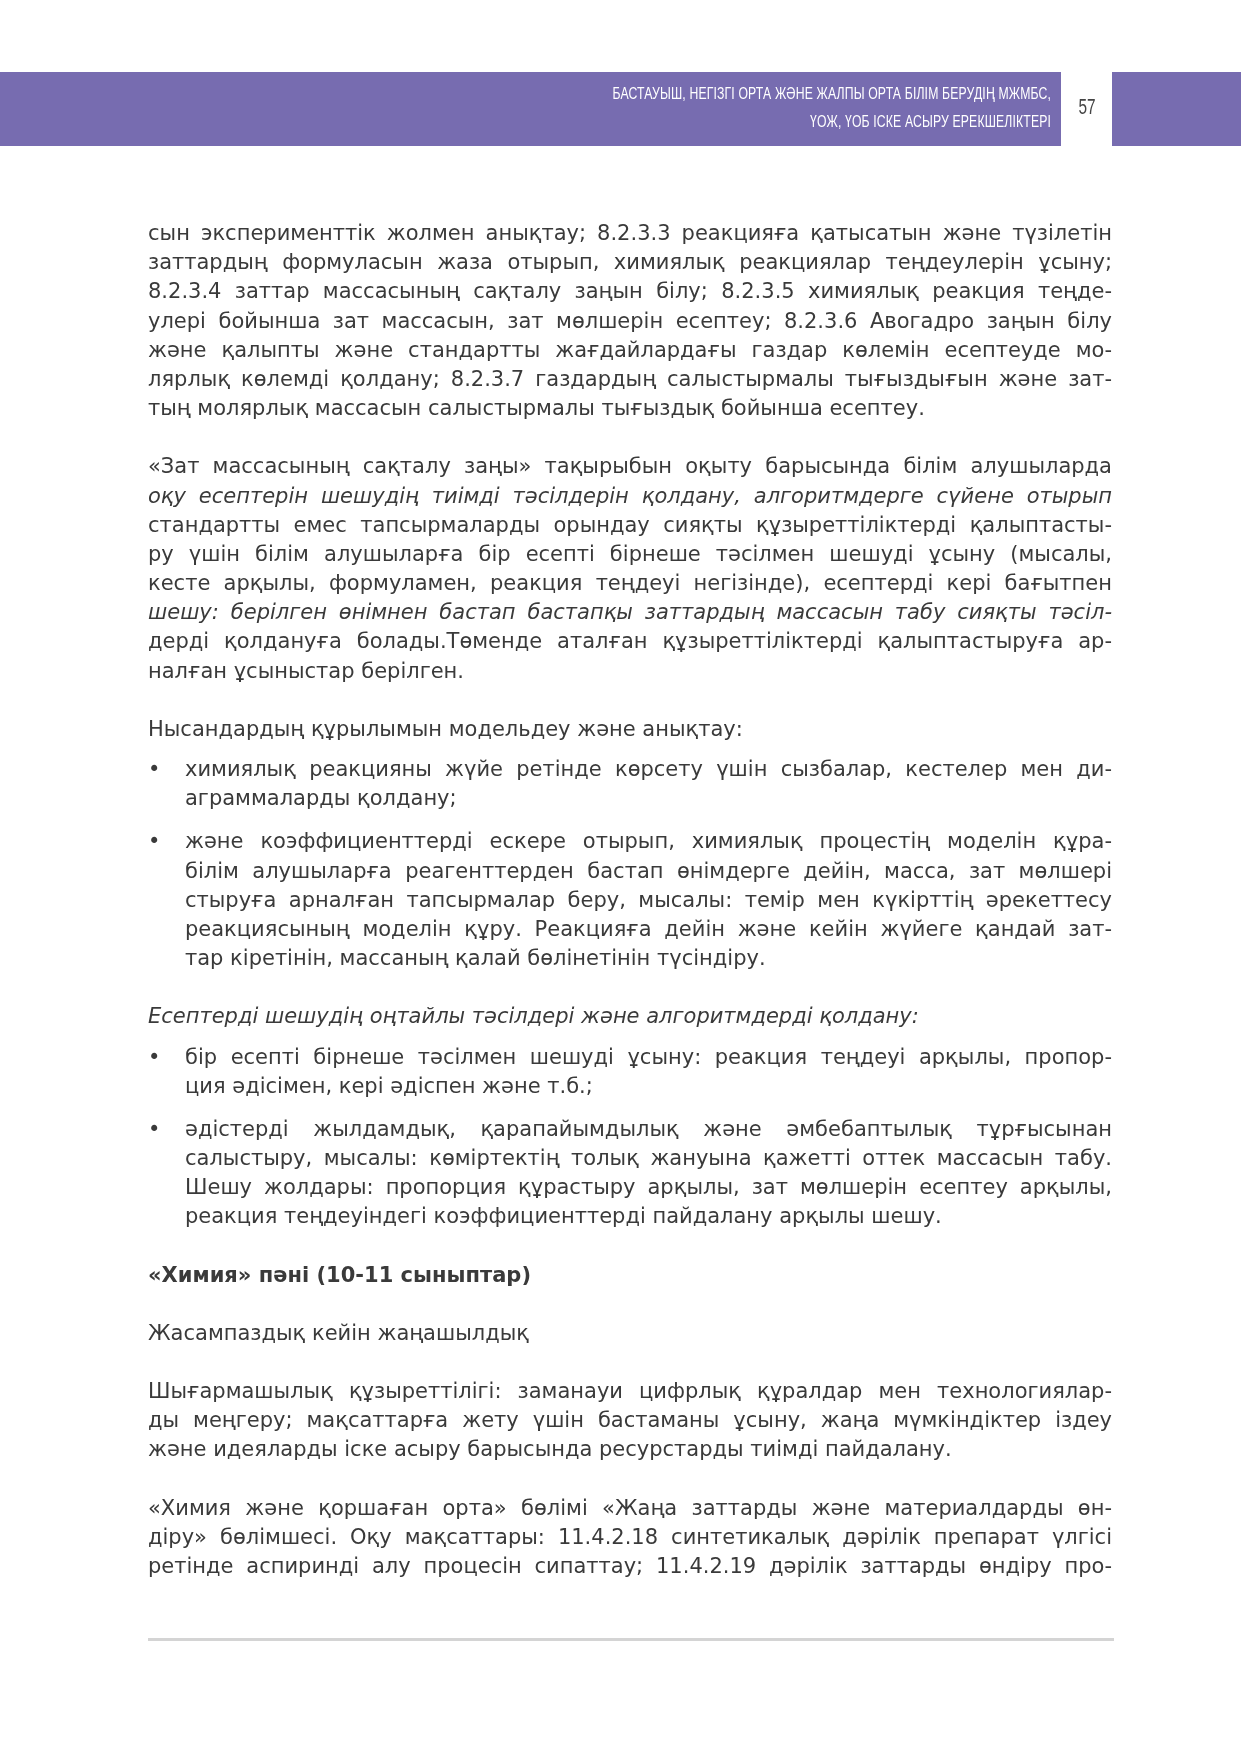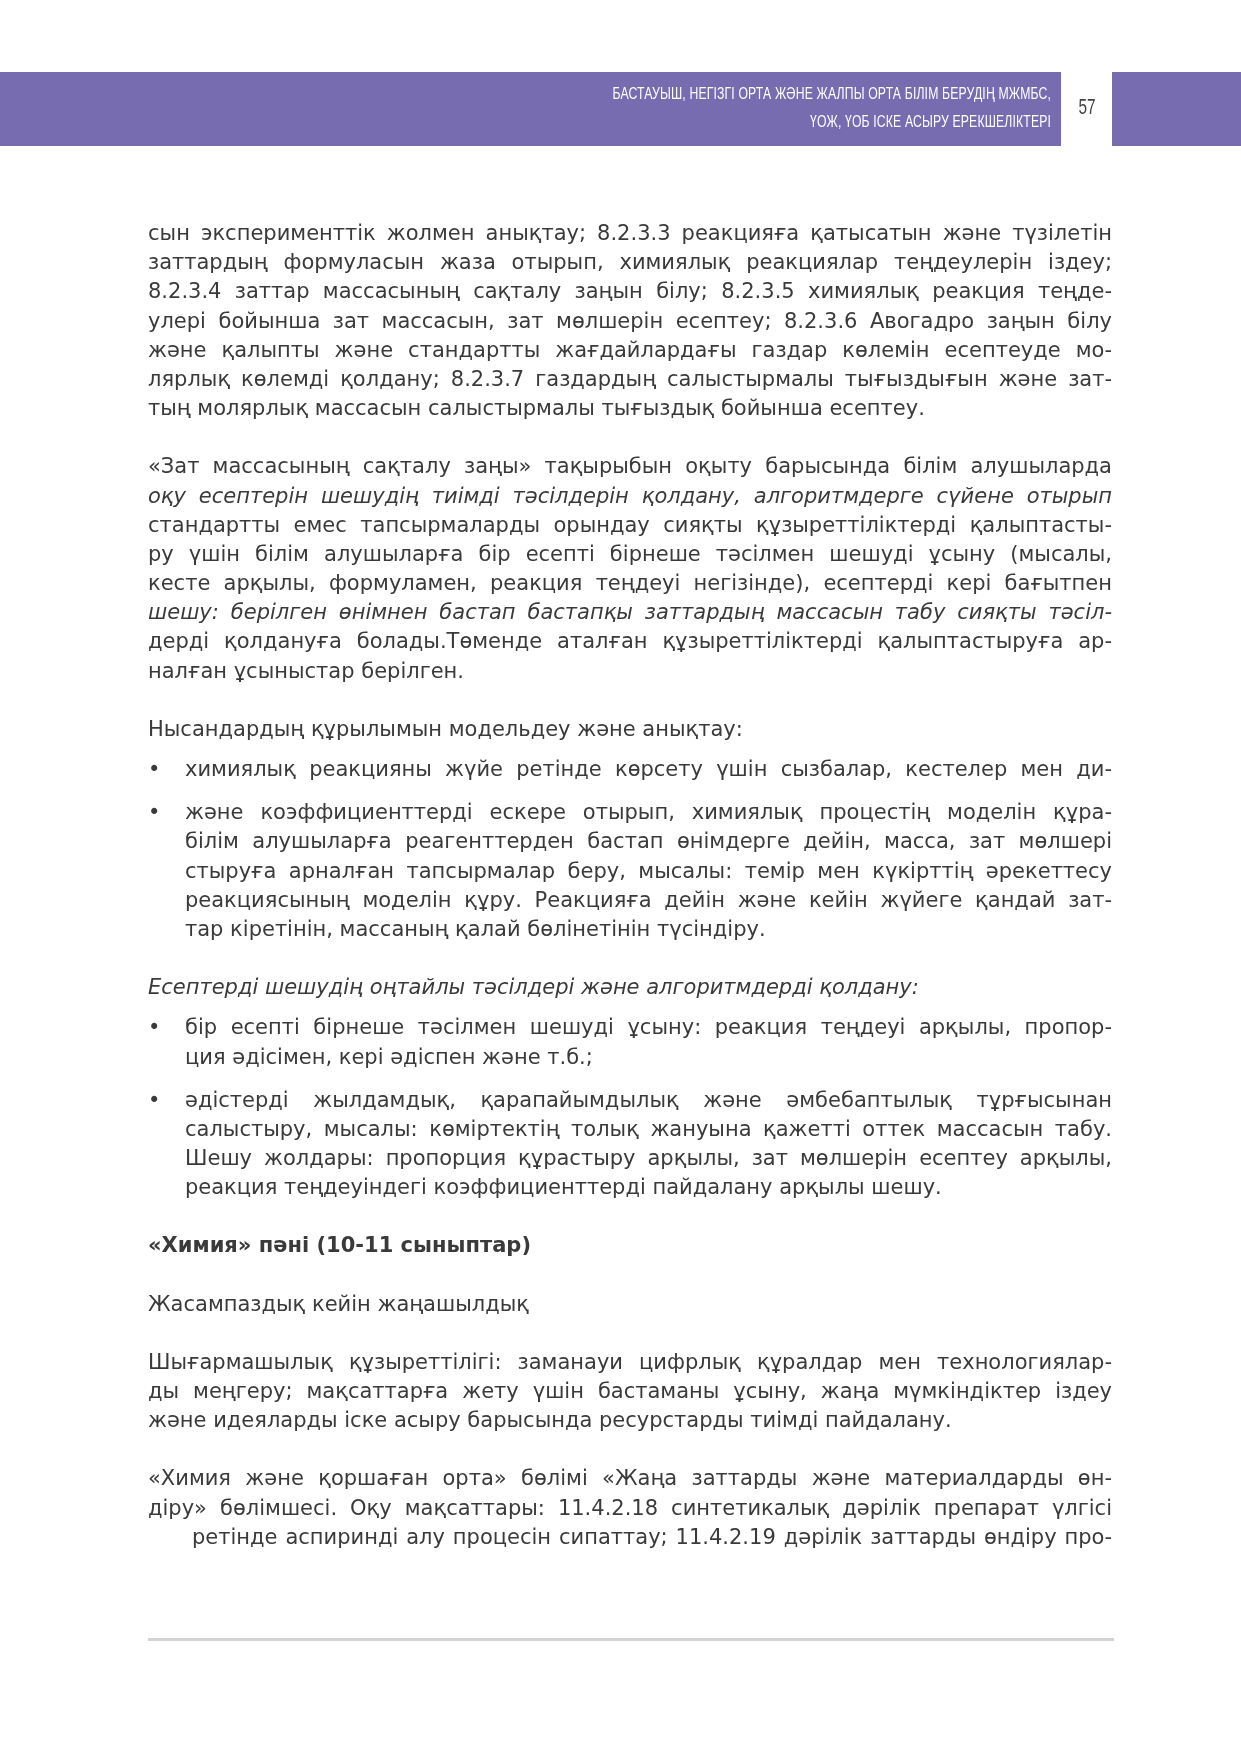--- a/index.html
+++ b/index.html
@@ -33,21 +33,21 @@
   <div>БАСТАУЫШ, НЕГІЗГІ ОРТА ЖӘНЕ ЖАЛПЫ ОРТА БІЛІМ БЕРУДІҢ МЖМБС,</div>
   <div>ҮОЖ, ҮОБ ІСКЕ АСЫРУ ЕРЕКШЕЛІКТЕРІ</div>
 </div>
 <div class="page-num">57</div>
 <div class="hdr-block"></div>
 
 <div class="content">
 
   <div class="para">
     <span class="ln" style="white-space: nowrap;">сын эксперименттік жолмен анықтау; 8.2.3.3 реакцияға қатысатын және түзілетін</span>
-    <span class="ln" style="white-space: nowrap;">заттардың формуласын жаза отырып, химиялық реакциялар теңдеулерін іздеу;</span>
+    <span class="ln" style="white-space: nowrap;">заттардың формуласын жаза отырып, химиялық реакциялар теңдеулерін ұсыну;</span>
     <span class="ln" style="white-space: nowrap;">8.2.3.4 заттар массасының сақталу заңын білу;  8.2.3.5 химиялық реакция теңде-</span>
     <span class="ln" style="white-space: nowrap;">улері бойынша зат массасын, зат мөлшерін есептеу; 8.2.3.6 Авогадро заңын білу</span>
     <span class="ln" style="white-space: nowrap;">және қалыпты және стандартты жағдайлардағы газдар көлемін есептеуде мо-</span>
     <span class="ln" style="white-space: nowrap;">лярлық көлемді қолдану; 8.2.3.7 газдардың салыстырмалы тығыздығын және зат-</span>
     <span class="ln last" style="white-space: nowrap;">тың молярлық массасын салыстырмалы тығыздық бойынша есептеу.</span>
   </div>
 
   <div class="para">
     <span class="ln" style="white-space: nowrap;">«Зат массасының сақталу заңы» тақырыбын оқыту барысында білім алушыларда</span>
     <span class="ln" style="white-space: nowrap; font-style: italic;">оқу есептерін шешудің тиімді тәсілдерін қолдану, алгоритмдерге сүйене отырып</span>
@@ -60,20 +60,21 @@
   </div>
 
   <div class="para tight">
     <span class="ln last" style="white-space: nowrap;">Нысандардың құрылымын модельдеу және анықтау:</span>
   </div>
 
   <div>
     <div class="item">
       <span class="bullet">•</span>
       <span class="ln" style="white-space: nowrap;">химиялық реакцияны жүйе ретінде көрсету үшін сызбалар, кестелер мен ди-</span>
+      <span class="ln last" style="white-space: nowrap;">аграммаларды қолдану;</span>
     </div>
     <div class="item" style="margin-bottom:29px;">
       <span class="bullet">•</span>
       <span class="ln" style="white-space: nowrap;">және коэффициенттерді ескере отырып, химиялық процестің моделін құра-</span>
       <span class="ln" style="white-space: nowrap;">білім алушыларға реагенттерден бастап өнімдерге дейін, масса, зат мөлшері</span>
       <span class="ln" style="white-space: nowrap;">стыруға арналған тапсырмалар беру, мысалы: темір мен күкірттің әрекеттесу</span>
       <span class="ln" style="white-space: nowrap;">реакциясының моделін құру. Реакцияға дейін және кейін жүйеге қандай зат-</span>
       <span class="ln last" style="white-space: nowrap;">тар кіретінін, массаның қалай бөлінетінін түсіндіру.</span>
     </div>
   </div>
@@ -107,17 +108,17 @@
 
   <div class="para">
     <span class="ln" style="white-space: nowrap;">Шығармашылық құзыреттілігі: заманауи цифрлық құралдар мен технологиялар-</span>
     <span class="ln" style="white-space: nowrap;">ды меңгеру; мақсаттарға жету үшін бастаманы ұсыну, жаңа мүмкіндіктер іздеу</span>
     <span class="ln last" style="white-space: nowrap;">және идеяларды іске асыру барысында ресурстарды тиімді пайдалану.</span>
   </div>
 
   <div class="para">
     <span class="ln" style="white-space: nowrap;">«Химия және қоршаған орта» бөлімі «Жаңа заттарды және материалдарды өн-</span>
     <span class="ln" style="white-space: nowrap;">діру» бөлімшесі. Оқу мақсаттары: 11.4.2.18 синтетикалық дәрілік препарат үлгісі</span>
-    <span class="ln" style="white-space: nowrap; margin-left: 44px;">ретінде аспиринді алу процесін сипаттау; 11.4.2.19 дәрілік заттарды өндіру про-</span>
+    <span class="ln" style="white-space: nowrap;">ретінде аспиринді алу процесін сипаттау; 11.4.2.19 дәрілік заттарды өндіру про-</span>
   </div>
 </div>
 
 <div class="rule"></div>
 
 </body></html>

